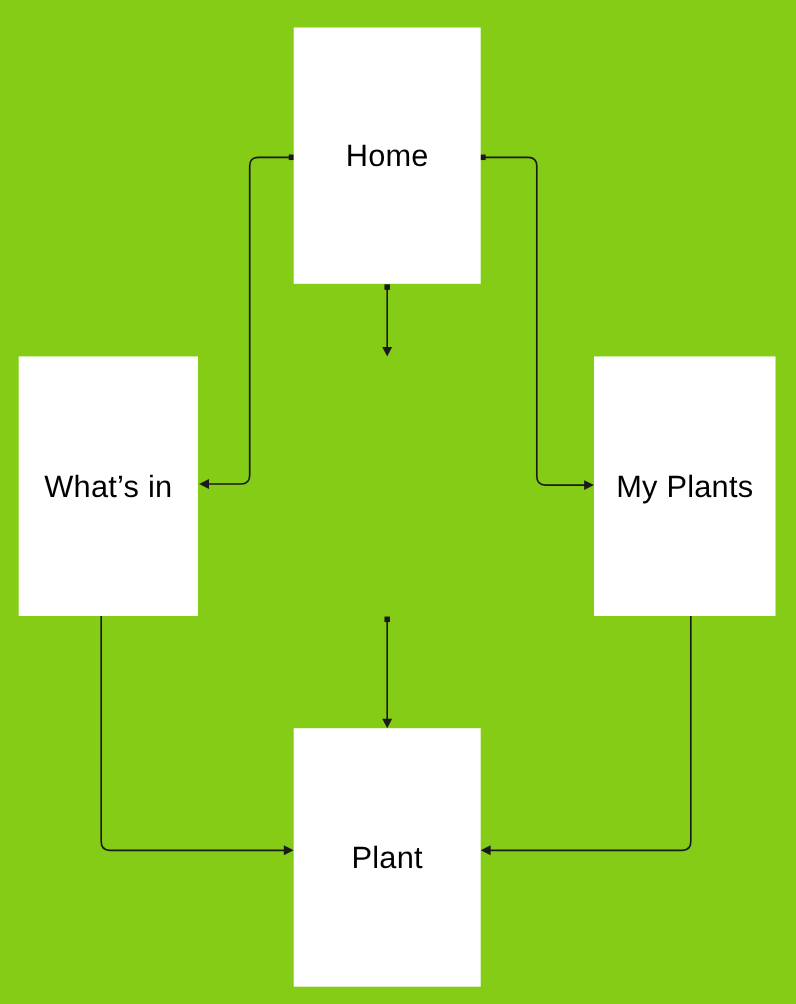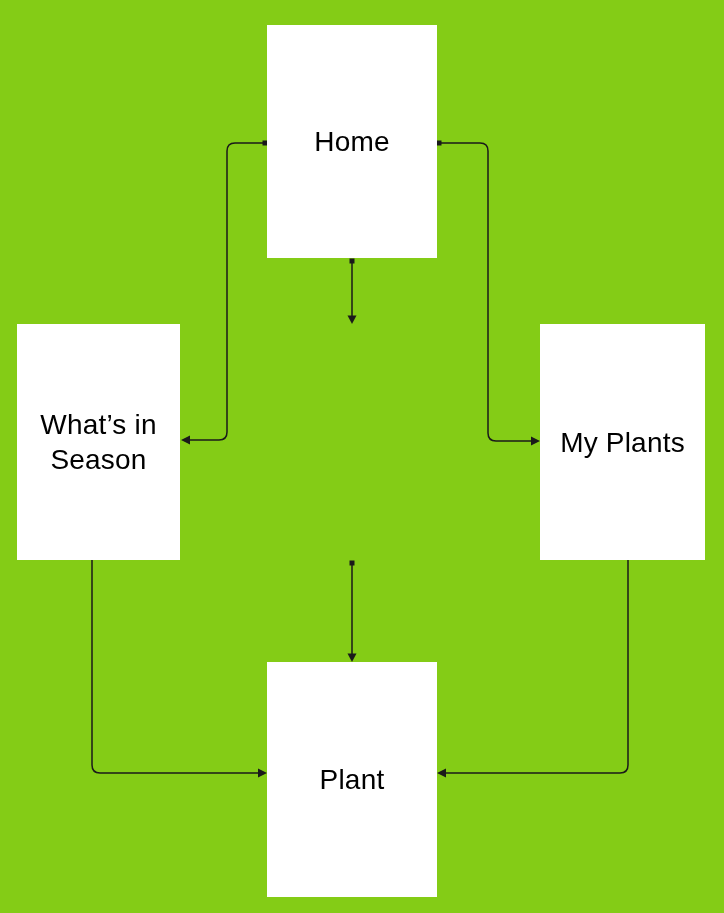--- a/index.html
+++ b/index.html
@@ -90,21 +90,20 @@
 
   <div class="node" style="left:267px; top:25px; width:170px; height:233px;">
     <div class="label">
       <span class="line">Home</span>
     </div>
   </div>
 
   <div class="node" style="left:17px; top:324px; width:163px; height:236px;">
     <div class="label">
       <span class="line">What’s in</span>
-      <span class="line">Season</span>
     </div>
   </div>
 
 
   <div class="node" style="left:540px; top:324px; width:165px; height:236px;">
     <div class="label">
       <span class="line">My Plants</span>
     </div>
   </div>
 

